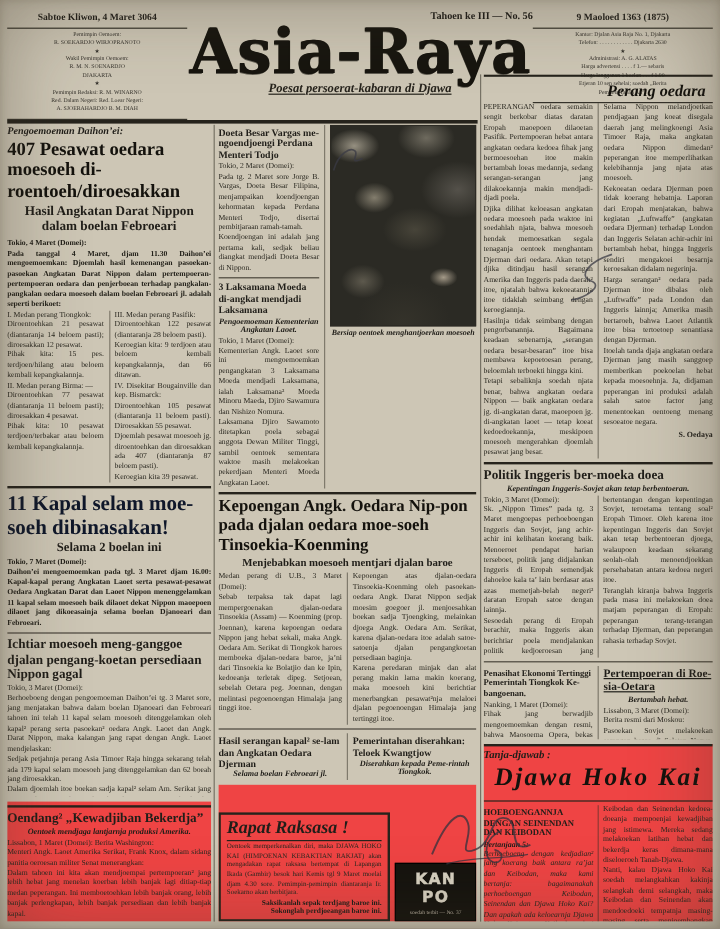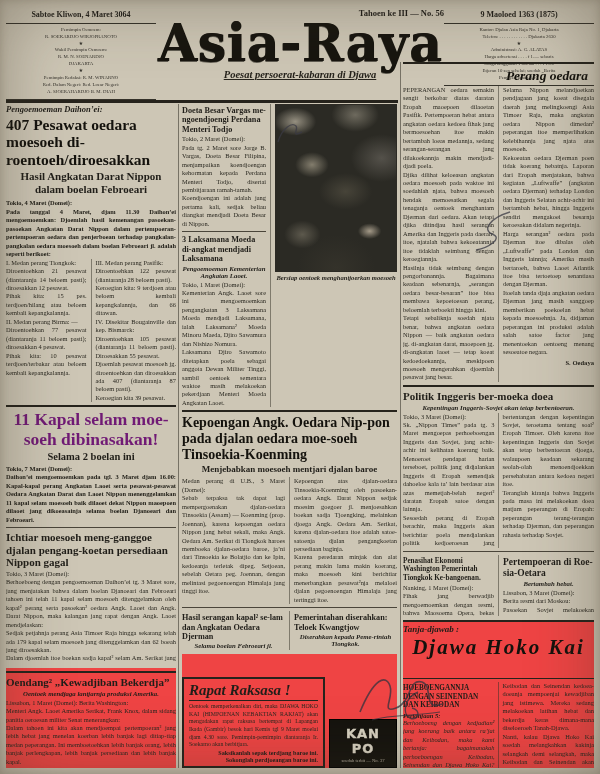--- a/index.html
+++ b/index.html
@@ -28,21 +28,21 @@
   .vrule{position:absolute;width:1px;background:rgba(50,45,35,.55);}
   .vr1{left:178px;top:104px;height:664px;}
   .vr2{left:400px;top:62px;height:706px;}
   .flow{overflow:hidden;}
   .colL .flow{height:560px;} .colM .flow{height:546px;} .colR .flow{height:554px;}
   .bottomBox{position:absolute;left:0;right:0;bottom:0;background:#ef4444;overflow:hidden;}
   .colL .bottomBox{height:100px;margin-top:33px;} .colM .bottomBox{height:114px;} .colR .bottomBox{height:148px;}
   
   .kicker{font-weight:bold;font-style:italic;font-size:8.5px;}
   .h-xl{font-weight:bold;font-size:15.5px;line-height:1.12;color:#14120d;margin:2px 0;}
-  .h-lg{font-weight:bold;font-size:17.5px;line-height:1.1;color:#701a75;margin:3px 0 1px;text-align:center;}
+  .h-lg{font-weight:bold;font-size:17.5px;line-height:1.1;color:#0f172a;margin:3px 0 1px;}
   .h-md{font-weight:bold;font-size:11px;line-height:1.15;margin:3px 0 1px;}
   .h-sm{font-weight:bold;font-size:8.2px;line-height:1.15;margin:2px 0 1px;}
   .h-caps{font-weight:bold;font-size:7.2px;line-height:1.2;margin:2px 0 1px;}
   .subhead{font-weight:bold;font-size:11px;line-height:1.2;text-align:center;margin:2px 8px 3px;}
   .sub-it{font-weight:bold;font-size:10.5px;text-align:center;margin:2px 0 3px;}
   .sub-it-sm{font-weight:bold;font-style:italic;font-size:6.8px;text-align:center;margin:1px 0 2px;}
   .body{font-size:6.4px;line-height:1.32;text-align:justify;white-space:pre-line;color:#2a2820;}
   .body.b{font-weight:bold;color:#23211a;}
   .twocol{display:flex;}
   .twocol>div{flex:1;min-width:0;}
@@ -76,21 +76,21 @@
   .kanpo{width:62px;flex:none;margin-left:4px;background:#15130e;color:#d8d2c2;
          text-align:center;padding:6px 2px 4px;border:1px solid #000;}
   .kanpoTitle{font-family:"DejaVu Sans","Liberation Sans",sans-serif;font-weight:bold;font-size:13px;
          letter-spacing:1px;-webkit-text-stroke:.4px #d8d2c2;}
   .kanpoSub{font-size:4.6px;margin-top:2px;color:#b9b2a0;}
   
   .perangHead{font-weight:bold;font-style:italic;font-size:13.5px;text-align:right;
               padding:1px 6px 2px 0;color:#14120d;}
   .tanjaKick{font-weight:bold;font-style:italic;font-size:9px;border-top:2px solid #26231c;padding-top:2px;}
   .tanjaHead{font-weight:bold;font-style:italic;font-size:21px;letter-spacing:2px;text-align:center;
-             border-bottom:1.5px solid #26231c;padding-bottom:18px;margin:1px 0 3px;color:#14120d;}
+             border-bottom:1.5px solid #26231c;padding-bottom:7px;margin:1px 0 3px;color:#14120d;}
   .qlabel{font-weight:bold;font-style:italic;font-size:6.6px;margin-top:2px;}
   
   .ink{position:absolute;pointer-events:none;opacity:.75;}
 </style>
 </head>
 <body>
 
 <div class="page">
 
   <header class="masthead">
@@ -252,27 +252,27 @@
       <div class="rule-thick"></div>
       <div class="h-md">Politik Inggeris ber-moeka doea</div>
       <div class="sub-it-sm">Kepentingan Inggeris-Sovjet akan tetap berbentoeran.</div>
       <div class="body cols2">Tokio, 3 Maret (Domei):
 Sk. „Nippon Times” pada tg. 3 Maret mengoepas perhoeboengan Inggeris dan Sovjet, jang achir-achir ini kelihatan koerang baik. Menoeroet pendapat harian terseboet, politik jang didjalankan Inggeris di Eropah semendjak dahoeloe kala ta’ lain berdasar atas azas memetjah-belah negeri² daratan Eropah satoe dengan lainnja.
 Sesoedah perang di Eropah berachir, maka Inggeris akan berichtiar poela mendjalankan politik kedjoeroesan jang bertentangan dengan kepentingan Sovjet, teroetama tentang soal² Eropah Timoer. Oleh karena itoe kepentingan Inggeris dan Sovjet akan tetap berbentoeran djoega, walaupoen keadaan sekarang seolah-olah menoendjoekkan persehabatan antara kedoea negeri itoe.
 Teranglah kiranja bahwa Inggeris pada masa ini melakoekan doea matjam peperangan di Eropah: peperangan terang-terangan terhadap Djerman, dan peperangan rahasia terhadap Sovjet.</div>
       <div class="rule"></div>
       <div class="twocol">
         <div>
-          <div class="h-caps">Penasihat Ekonomi Washington Pemerintah Tiongkok Ke-bangoenan.</div>
+          <div class="h-caps">Penasihat Ekonomi Tertinggi Pemerintah Tiongkok Ke-bangoenan.</div>
           <div class="body">Nanking, 1 Maret (Domei):
 Fihak jang berwadjib mengoemoemkan dengan resmi, bahwa Maosoema Opera, bekas Penasihat Kabinet Todjo, diangkat sebagai Penasihat Ekonomi Tertinggi pada Pemerintah Tiongkok Kebangoenan, menggantikan Sotaro Isjiwata jang pada boelan Febroeari jl. diangkat sebagai Menteri Keoeangan pada Kabinet Todjo.</div>
 
         </div>
         <div>
-          <div class="h-sm" style="font-size:9.5px;">Pertempoeran di Roe-sia-Oetara</div>
+          <div class="h-sm" style="font-size:9.5px;text-decoration:underline;">Pertempoeran di Roe-sia-Oetara</div>
           <div class="sub-it-sm">Bertambah hebat.</div>
           <div class="body">Lissabon, 3 Maret (Domei):
 Berita resmi dari Moskou:
 Pasoekan Sovjet melakoekan serangan baroe di Selatan Narwa, dibenoea Estonia.
 Berita Djerman menjatakan bahwa pertempoeran sengit kini sedang berkobar disekitar Narwa.
 Sementara itoe tentera Djerman menahan kemaraan pada pertahanan Sovjet di Selatan Narwa dan disisi Barat soengai Narwa.
 Serangan² Sovjet didaerah lain digagalkan.</div>
         </div>
       </div>
     </div>

